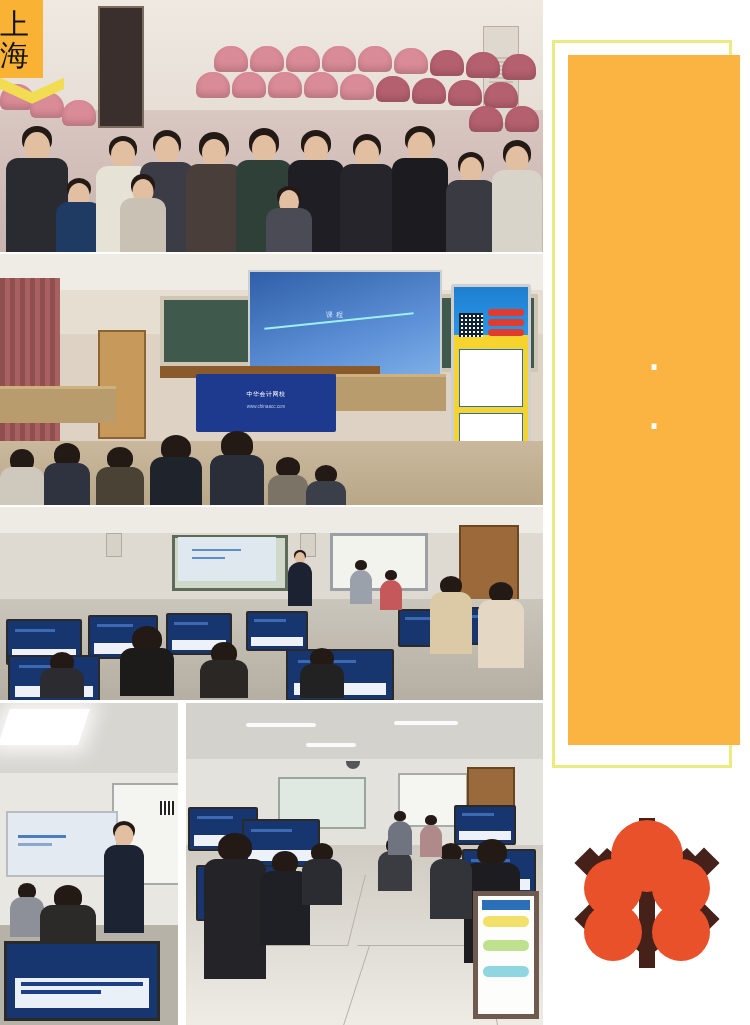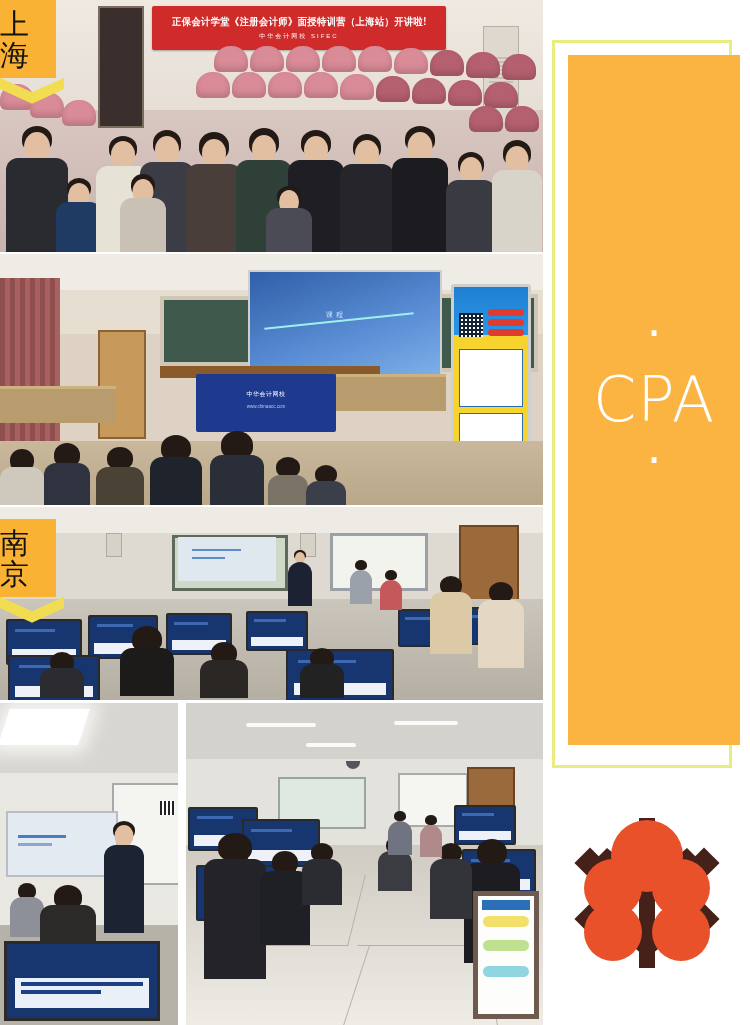--- a/index.html
+++ b/index.html
@@ -112,21 +112,21 @@
   .p5-door{position:absolute;right:28px;top:64px;width:44px;height:74px;background:#9a6a3c;border:2px solid #6a4520;}
   .p5-dome{position:absolute;left:160px;top:58px;width:14px;height:8px;background:#55565a;border-radius:0 0 10px 10px;}
   .p5-floor{position:absolute;left:0;right:0;bottom:0;height:180px;background:linear-gradient(#cfcbc2,#efece6);}
   .tile{position:absolute;background:transparent;border-right:1px solid #b6b1a7;border-bottom:1px solid #b6b1a7;}
   .p5-poster{position:absolute;right:4px;bottom:6px;width:56px;height:118px;background:#fdfdfb;border:5px solid #6e5a4e;}
   .p5-poster .hd{position:absolute;left:4px;top:4px;right:4px;height:10px;background:#2b6fb8;}
   .p5-poster .pill{position:absolute;left:5px;right:5px;height:11px;border-radius:6px;}
 
   
   .citytag{position:absolute;left:0;width:64px;z-index:6;}
-  .citytag .flag{background:#f9b233;width:56px;display:flex;flex-direction:column;align-items:center;
+  .citytag .flag{background:#f9b233;width:43px;display:flex;flex-direction:column;align-items:center;
      justify-content:center;padding:9px 0 6px;box-sizing:border-box;}
   .citytag .ch{font-family:"DejaVu Sans",sans-serif;font-size:29px;line-height:1.08;color:#111;font-weight:400;}
   .citytag .chev{width:64px;height:26px;background:#f2dc52;
      clip-path:polygon(0 0,50% 56%,100% 0,100% 44%,50% 100%,0 44%);}
   #tag-shanghai{top:0;}
   #tag-nanjing{top:519px;}
 
   
   .rightcol{position:absolute;left:543px;top:0;width:207px;height:1025px;background:#fff;}
   .frame{position:absolute;left:9px;top:40px;width:180px;height:728px;border:3px solid #e9ec7f;box-sizing:border-box;}
@@ -146,24 +146,20 @@
 <div class="poster">
 
   <div class="collage">
 
     <div class="photo" id="photo-1">
       <div class="scene">
         <div class="p1-wall"></div>
         <div class="p1-floorwall"></div>
         <div class="p1-door"></div>
 
-        <div class="p1-banner">
-          <div class="bl1">正保会计学堂《注册会计师》面授特训营（上海站）开讲啦!</div>
-          <div class="bl2">中华会计网校   SIFEC</div>
-        </div>
 
         <div class="p1-ac"></div>
 
         <div class="seats">
           <div class="seat" style="left:214px;top:2px"></div>
           <div class="seat" style="left:250px;top:2px"></div>
           <div class="seat" style="left:286px;top:2px"></div>
           <div class="seat" style="left:322px;top:2px"></div>
           <div class="seat" style="left:358px;top:2px"></div>
           <div class="seat" style="left:394px;top:4px"></div>
@@ -496,36 +492,29 @@
       </div>
     </div>
 
     <div class="citytag" id="tag-shanghai">
       <div class="flag">
         <div class="ch">上海</div>
       </div>
       <div class="chev"></div>
     </div>
 
-    <div class="citytag" id="tag-nanjing">
-      <div class="flag">
-        <div class="ch">南京</div>
-      </div>
-      <div class="chev"></div>
-    </div>
 
   </div>
 
   <div class="rightcol">
 
     <div class="frame"></div>
 
     <div class="orangecard">
       <div class="line dot">·</div>
-      <div class="line lat">CPA</div>
       <div class="line dot">·</div>
     </div>
 
     <div class="treelogo">
       <svg viewBox="0 0 164 168" width="164" height="168" aria-hidden="true">
 
         <rect x="74" y="10" width="16" height="150" fill="#45211a"></rect>
 
         <rect x="14" y="44" width="22" height="22" fill="#45211a" transform="rotate(45 25 55)"></rect>
         <rect x="128" y="44" width="22" height="22" fill="#45211a" transform="rotate(45 139 55)"></rect>

